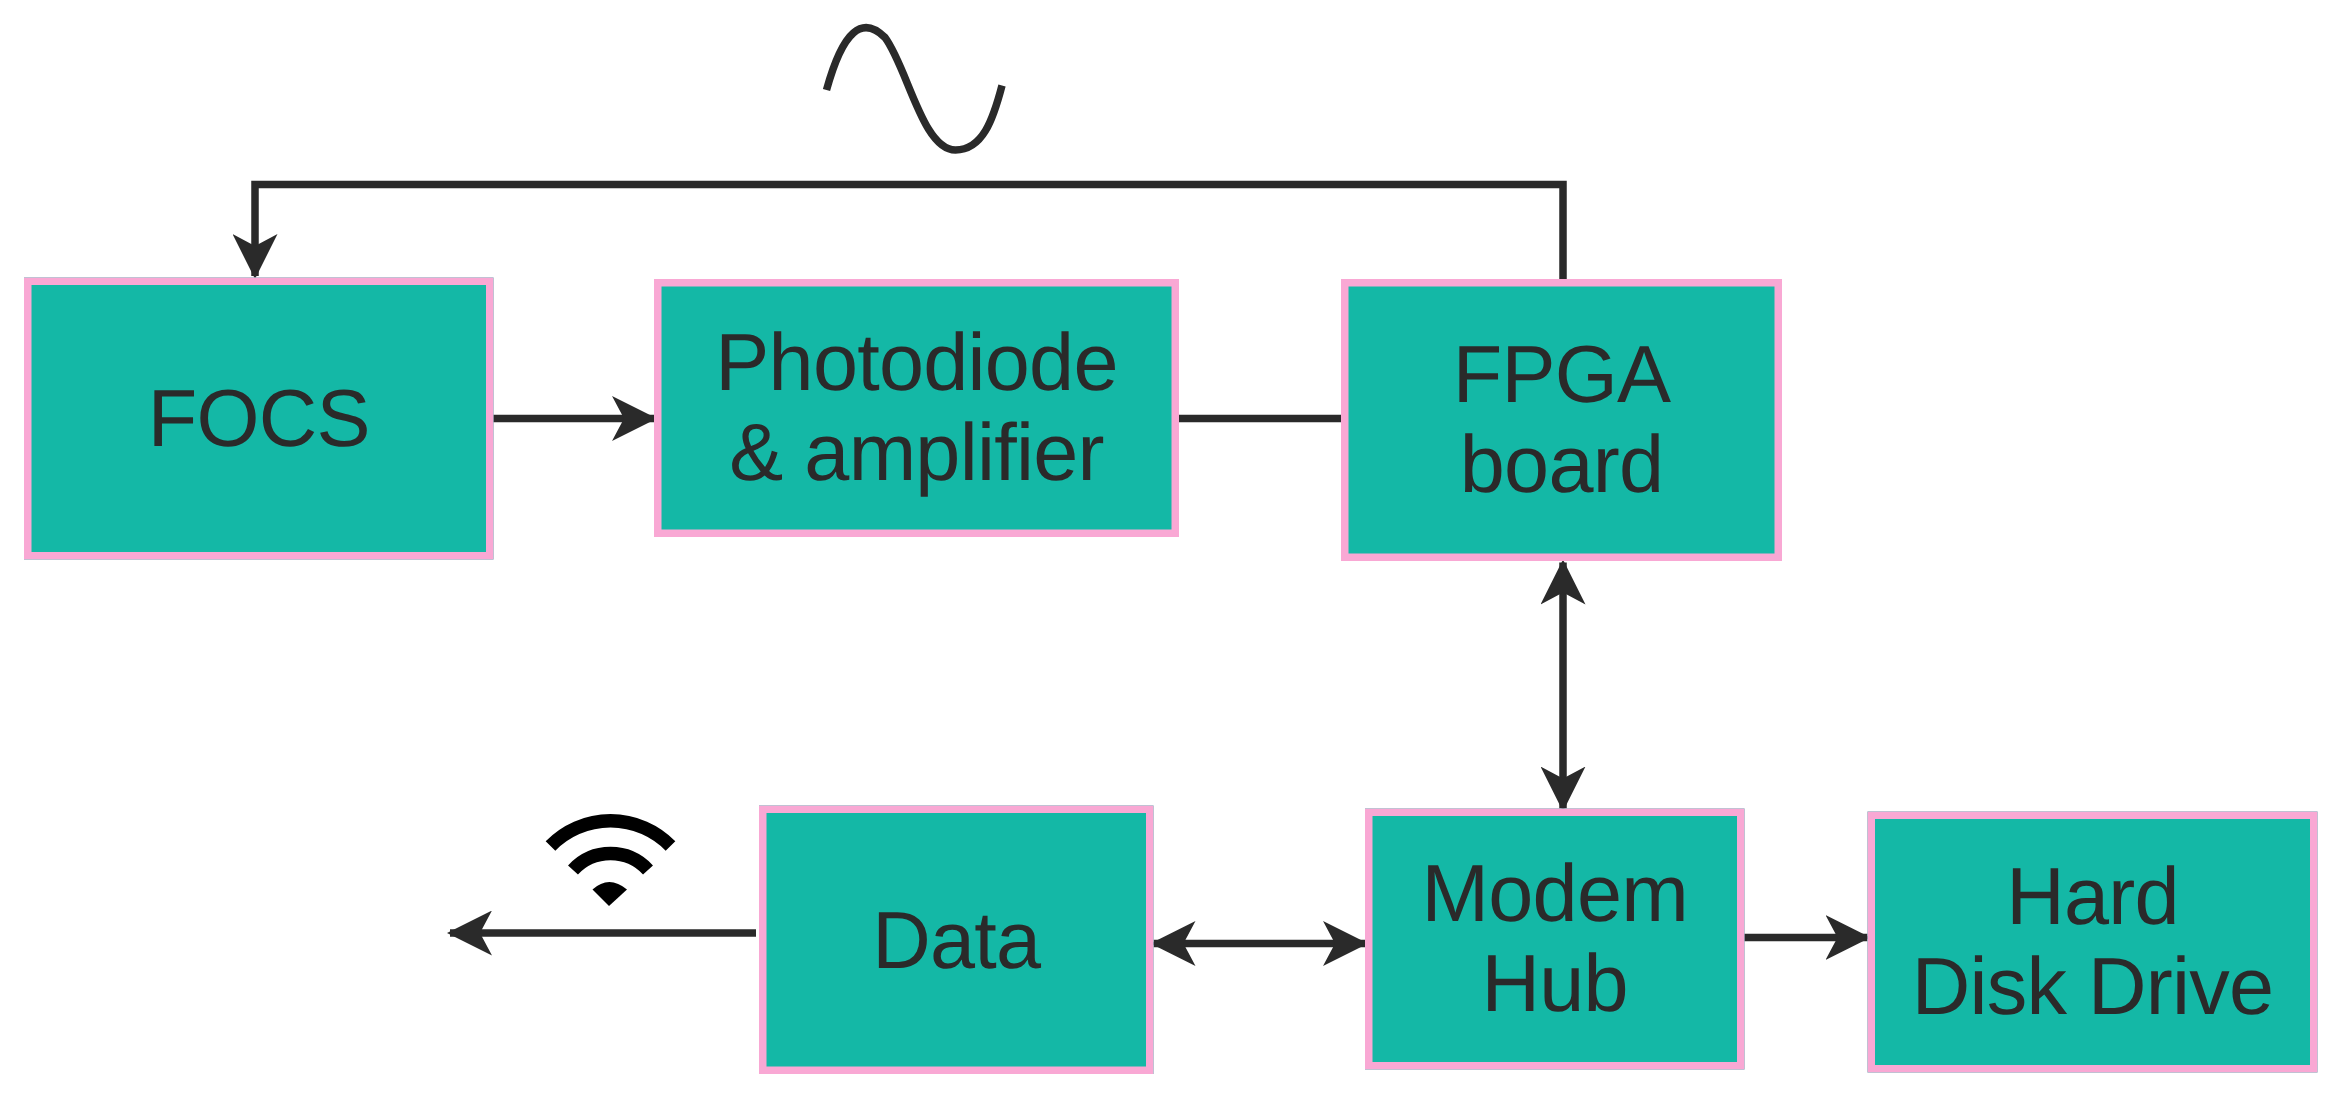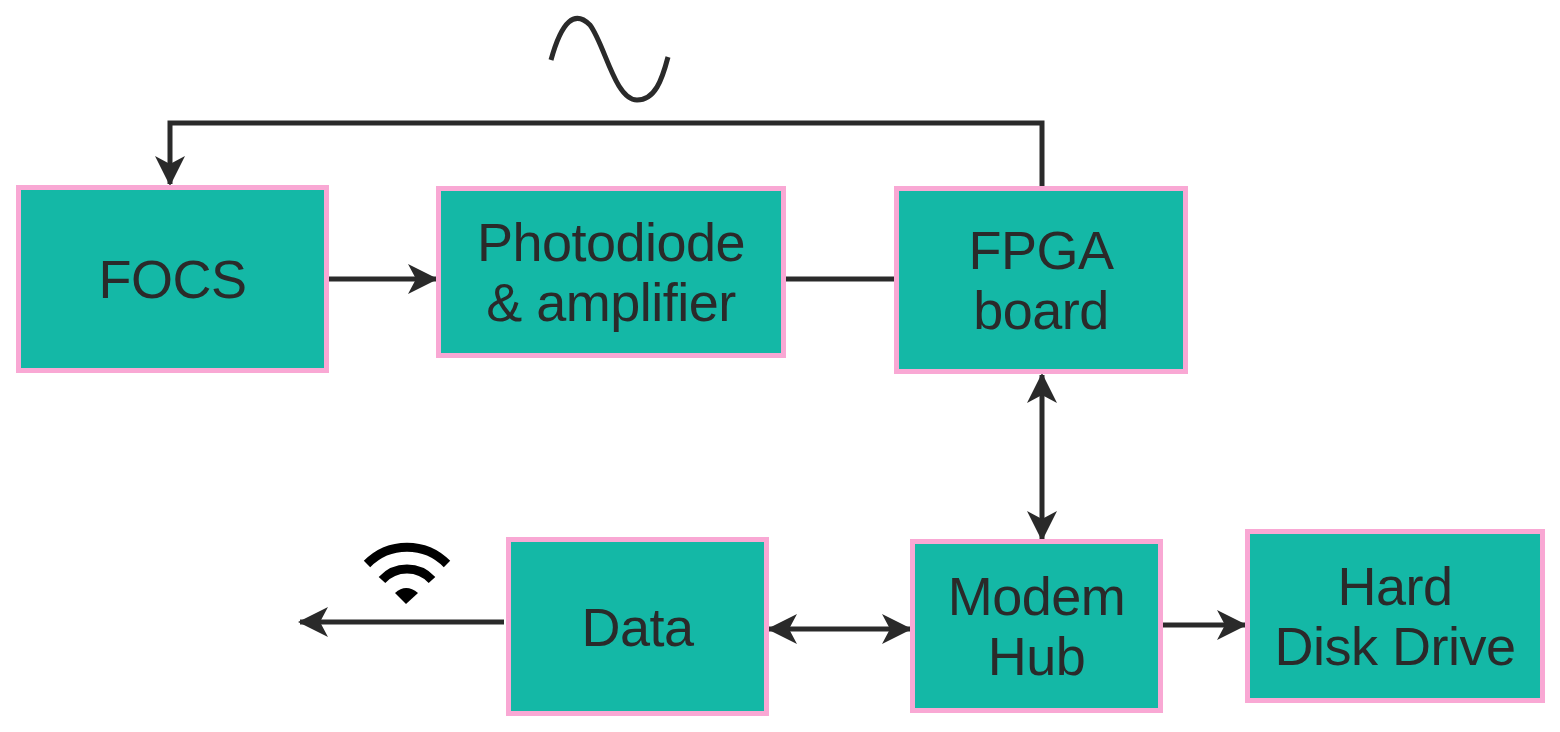--- a/index.html
+++ b/index.html
@@ -57,16 +57,16 @@
 
 <div class="box" style="left:506px;top:537px;width:263px;height:179px;">
   <span class="label">Data</span>
 </div>
 
 <div class="box" style="left:910px;top:539px;width:253px;height:174px;">
   <span class="label">Modem
 Hub</span>
 </div>
 
-<div class="box" style="left:1245px;top:529px;width:300px;height:174px;">
+<div class="box" style="left:1245px;top:541px;width:300px;height:174px;">
   <span class="label">Hard
 Disk Drive</span>
 </div>
 
 </body></html>

